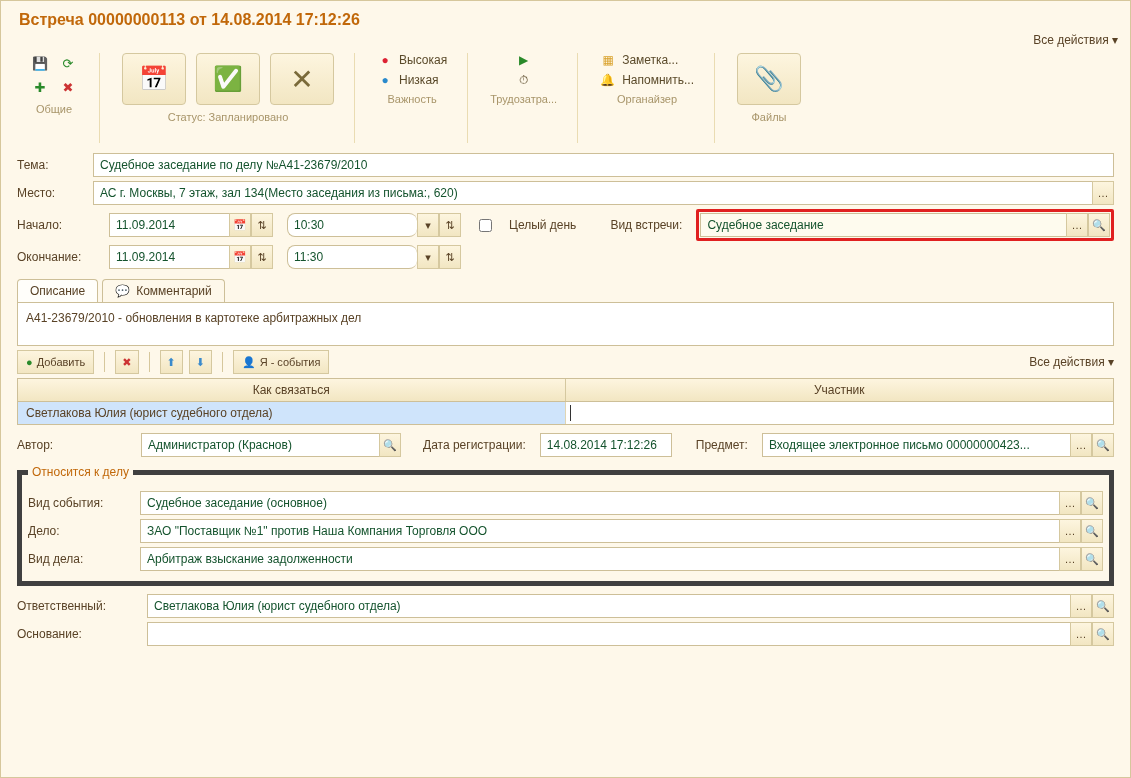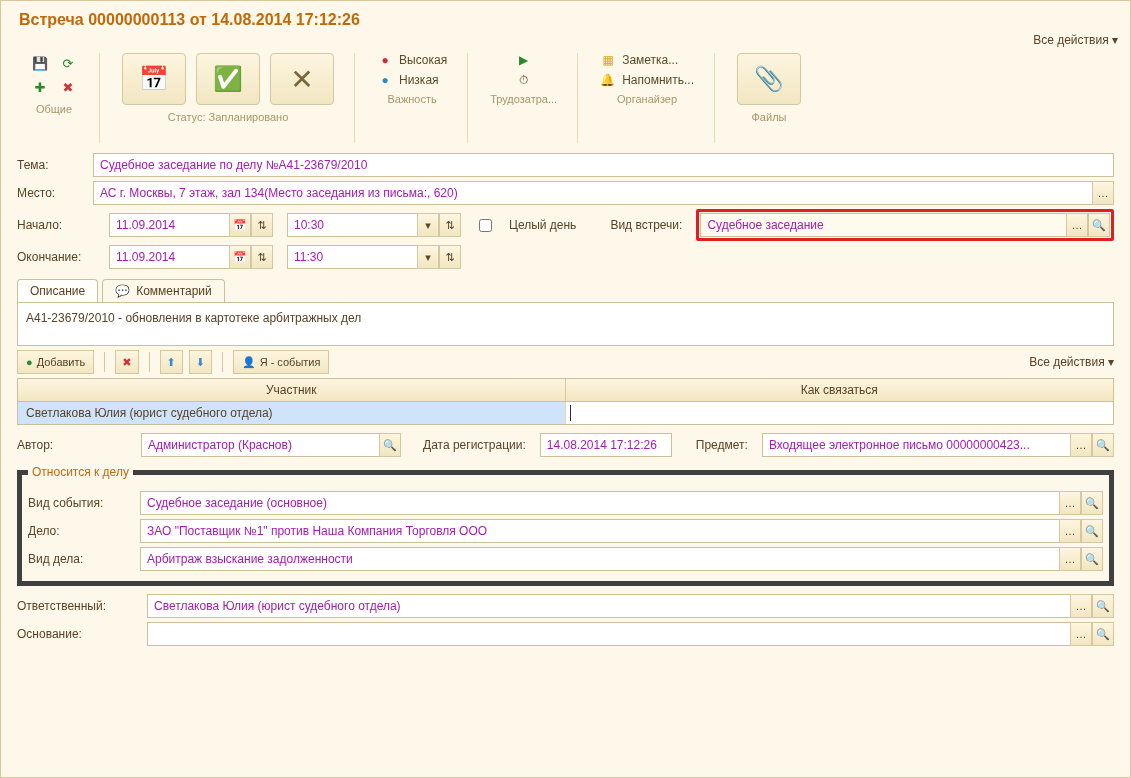--- a/index.html
+++ b/index.html
@@ -75,21 +75,21 @@
     margin: 4px 6px;
   }
   .form-row label.lbl { width: 62px; }
   .form-row.startend label.lbl { width: 78px; }
   input.text, .field {
     background: #fff;
     border: 1px solid #cdbf98;
     height: 24px;
     padding: 2px 6px;
     font-size: 12px;
-    color: #a21caf;
+    color: #14532d;
   }
   .btn {
     background: linear-gradient(#fdf5df, #f2e6c2);
     border: 1px solid #d5c89f;
     height: 24px;
     min-width: 22px;
     display: flex; align-items: center; justify-content: center;
     cursor: pointer;
     font-size: 11px;
   }
@@ -174,21 +174,21 @@
     color: #c1680a;
     padding: 0 4px;
     font-size: 12px;
   }
   .fr {
     display: flex; align-items: center; gap: 6px;
     margin: 4px 0;
   }
   .fr label { width: 106px; }
   .w-date { width: 120px; }
-  .w-time { width: 130px; }
+  .w-time { width: 130px; border-radius: 8px; }
   .mini-icon { font-size: 11px; }
 </style>
 </head>
 <body>
 
 <div class="window">
 
   <div class="title">Встреча 00000000113 от 14.08.2014 17:12:26</div>
   <div class="all-actions-top">Все действия</div>
 
@@ -347,22 +347,22 @@
       <span>Я - события</span>
     </div>
     <div class="spacer"></div>
     <div style="cursor:pointer">
       <span>Все действия</span> ▾
     </div>
   </div>
 
   <div class="table">
     <div class="table-header">
+      <div class="th" style="width:50%">Как связаться</div>
       <div class="th" style="width:50%">Участник</div>
-      <div class="th" style="width:50%">Как связаться</div>
     </div>
     <div class="tr selected">
       <div class="td" style="width:50%">Светлакова Юлия (юрист судебного отдела)</div>
       <div class="td cursor-cell" style="width:50%;position:relative"></div>
     </div>
   </div>
 
   <div class="form-row">
     <label style="width:110px">Автор:</label>
     <div class="combo" style="width:260px">

